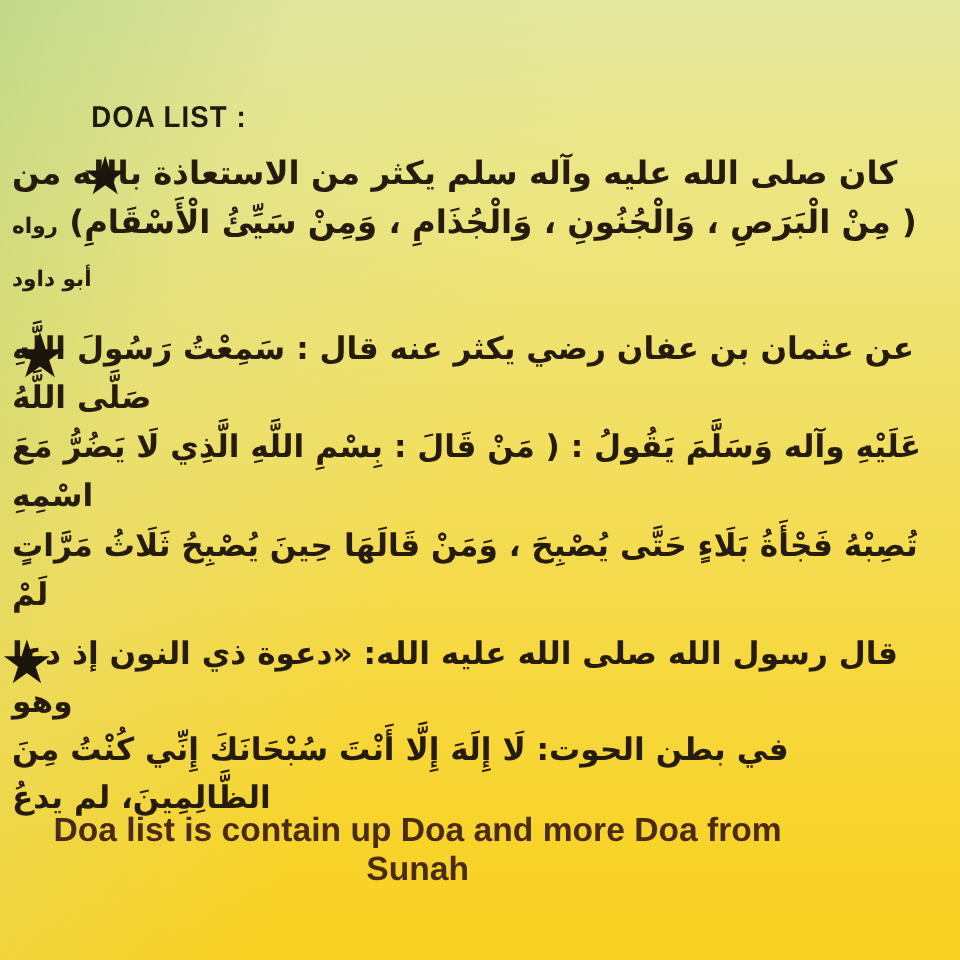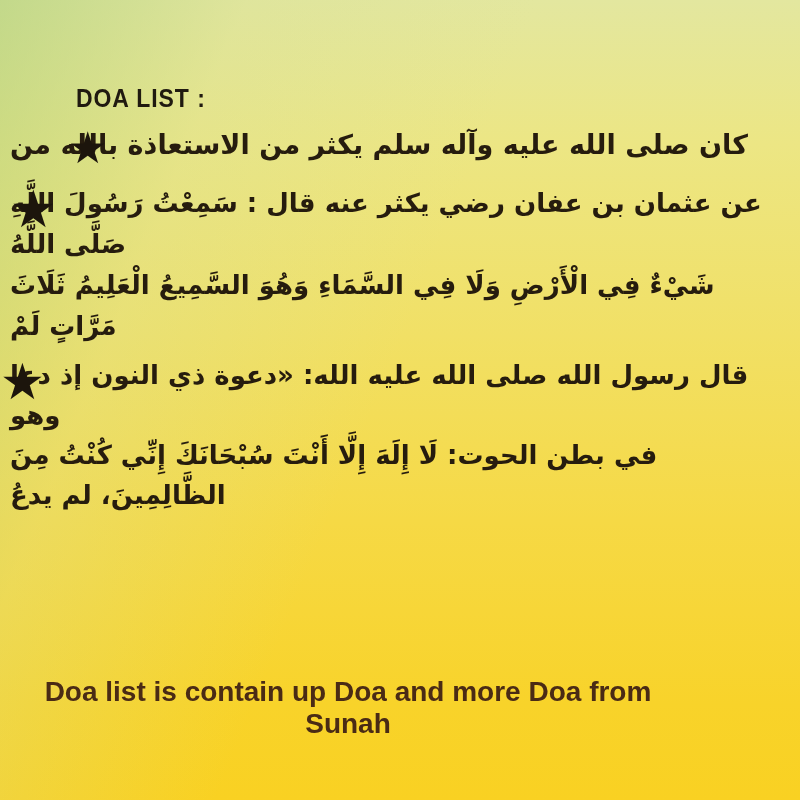--- a/index.html
+++ b/index.html
@@ -76,28 +76,30 @@
 <div class="poster">
 
   <div class="title">DOA LIST :</div>
 
   <div class="content">
 
     <section class="item item1">
       <span class="star s1">★</span>
       <div class="arabic" dir="rtl">
         <div>كان صلى الله عليه وآله سلم يكثر من الاستعاذة بالله من</div>
+        <div><span>( مِنْ الْبَرَصِ ، وَالْجُنُونِ ، وَالْجُذَامِ ، وَمِنْ سَيِّئُ الْأَسْقَامِ)</span> <span class="cite">رواه أبو داود</span></div>
       </div>
     </section>
 
     <section class="item item2">
       <span class="star s2">★</span>
       <div class="arabic" dir="rtl">
         <div>عن عثمان بن عفان رضي يكثر عنه قال : سَمِعْتُ رَسُولَ اللَّهِ صَلَّى اللَّهُ</div>
-        <div>شَيْءٌ فِي الْأَرْضِ وَلَا فِي السَّمَاءِ وَهُوَ السَّمِيعُ الْعَلِيمُ ثَلَاثَ مَرَّاتٍ لَمْ</div>
+        <div>عَلَيْهِ وآله وَسَلَّمَ يَقُولُ : ( مَنْ قَالَ : بِسْمِ اللَّهِ الَّذِي لَا يَضُرُّ مَعَ اسْمِهِ</div>
+        <div>تُصِبْهُ فَجْأَةُ بَلَاءٍ حَتَّى يُصْبِحَ ، وَمَنْ قَالَهَا حِينَ يُصْبِحُ ثَلَاثُ مَرَّاتٍ لَمْ</div>
       </div>
     </section>
 
     <section class="item item3">
       <span class="star s3">★</span>
       <div class="arabic" dir="rtl">
         <div>قال رسول الله صلى الله عليه الله: «دعوة ذي النون إذ دعا وهو</div>
         <div>في بطن الحوت: لَا إِلَهَ إِلَّا أَنْتَ سُبْحَانَكَ إِنِّي كُنْتُ مِنَ الظَّالِمِينَ، لم يدعُ</div>
 
       </div>

